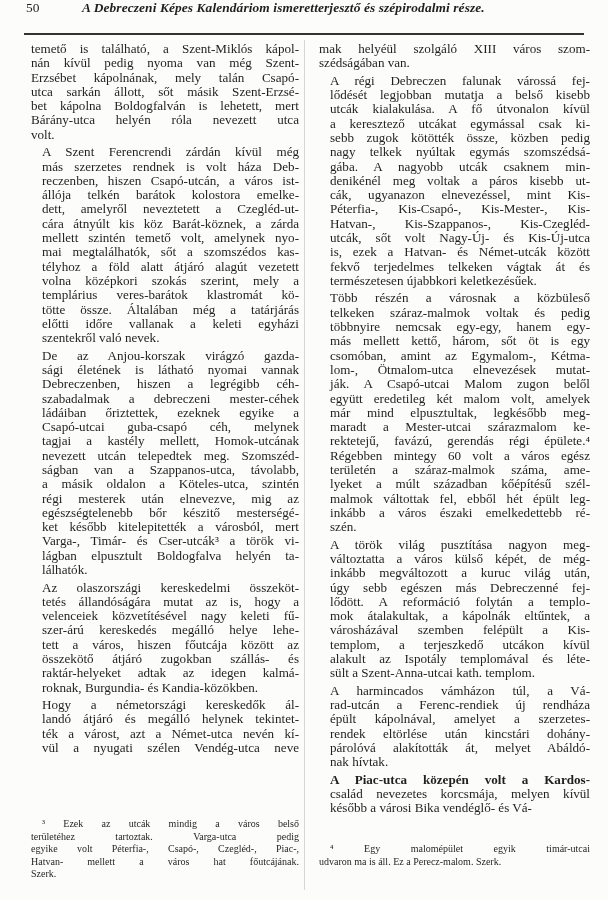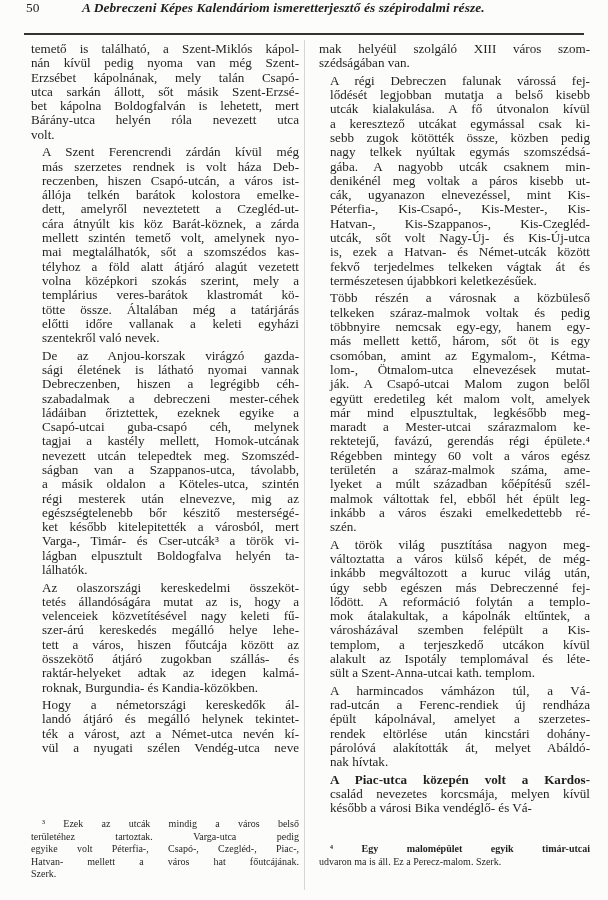--- a/index.html
+++ b/index.html
@@ -176,15 +176,15 @@
   </div>
 
 <div class="footnote fn-left">
     <span class="line" style="text-indent: 11px;">³ Ezek az utcák mindig a város belső</span>
     <span class="line">területéhez tartoztak. Varga-utca pedig</span>
     <span class="line">egyike volt Péterfia-, Csapó-, Czegléd-, Piac-,</span>
     <span class="line">Hatvan- mellett a város hat főutcájának.</span>
     <span class="line last">Szerk.</span>
   </div>
 <div class="footnote fn-right">
-    <span class="line" style="text-indent: 11px; font-weight: bold;">⁴ Egy malomépület egyik timár-utcai</span>
+    <span class="line" style="text-indent: 11px;">⁴ Egy malomépület egyik timár-utcai</span>
     <span class="line last">udvaron ma is áll. Ez a Perecz-malom. Szerk.</span>
   </div>
 
 </body></html>

